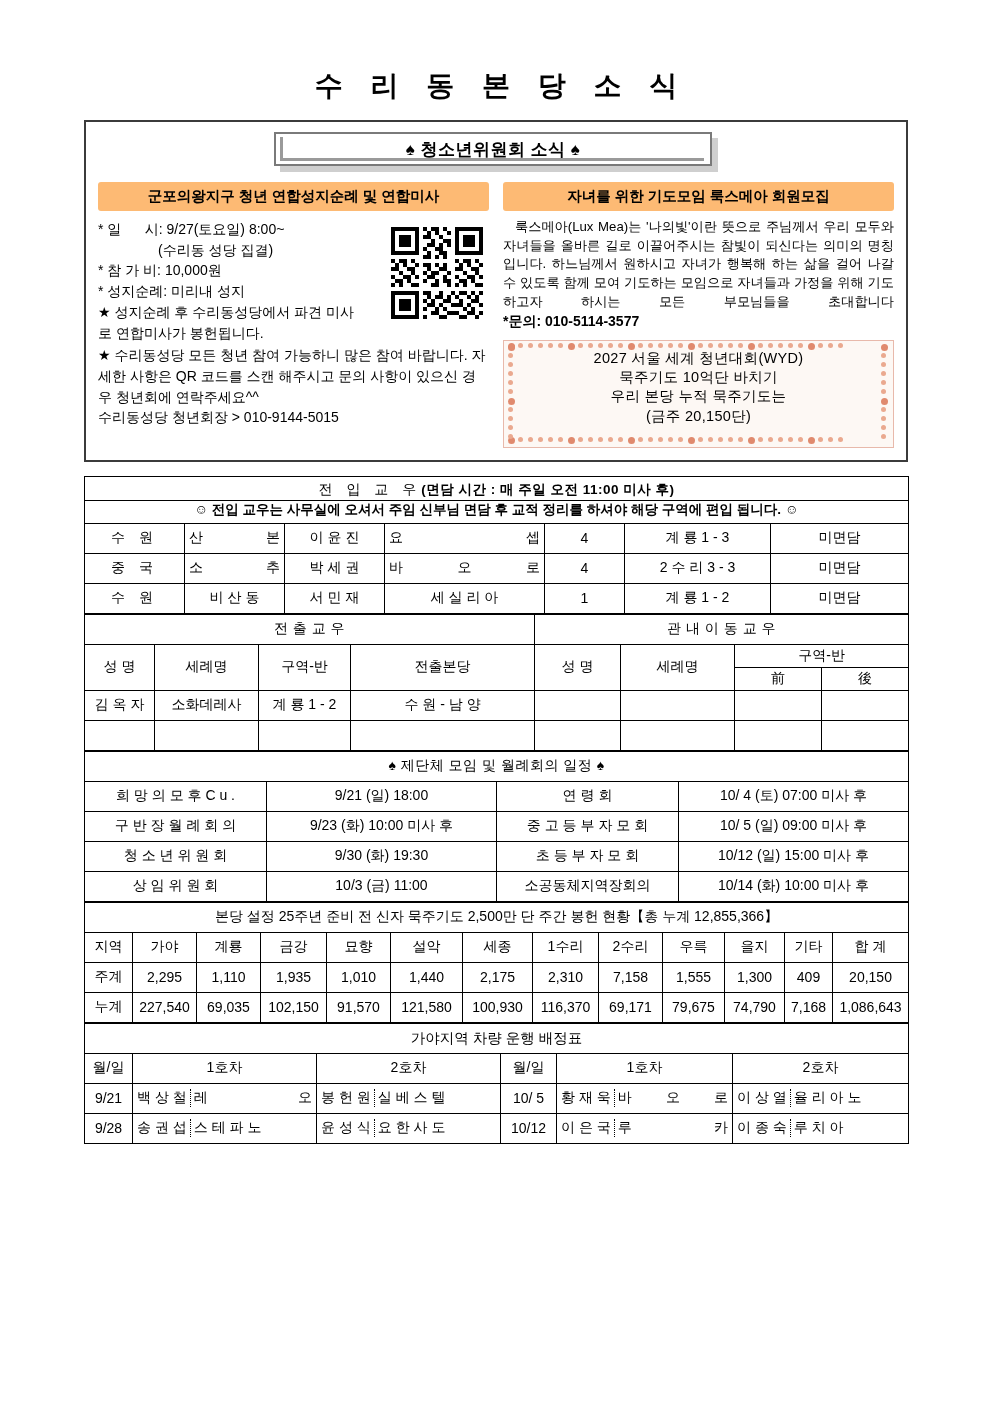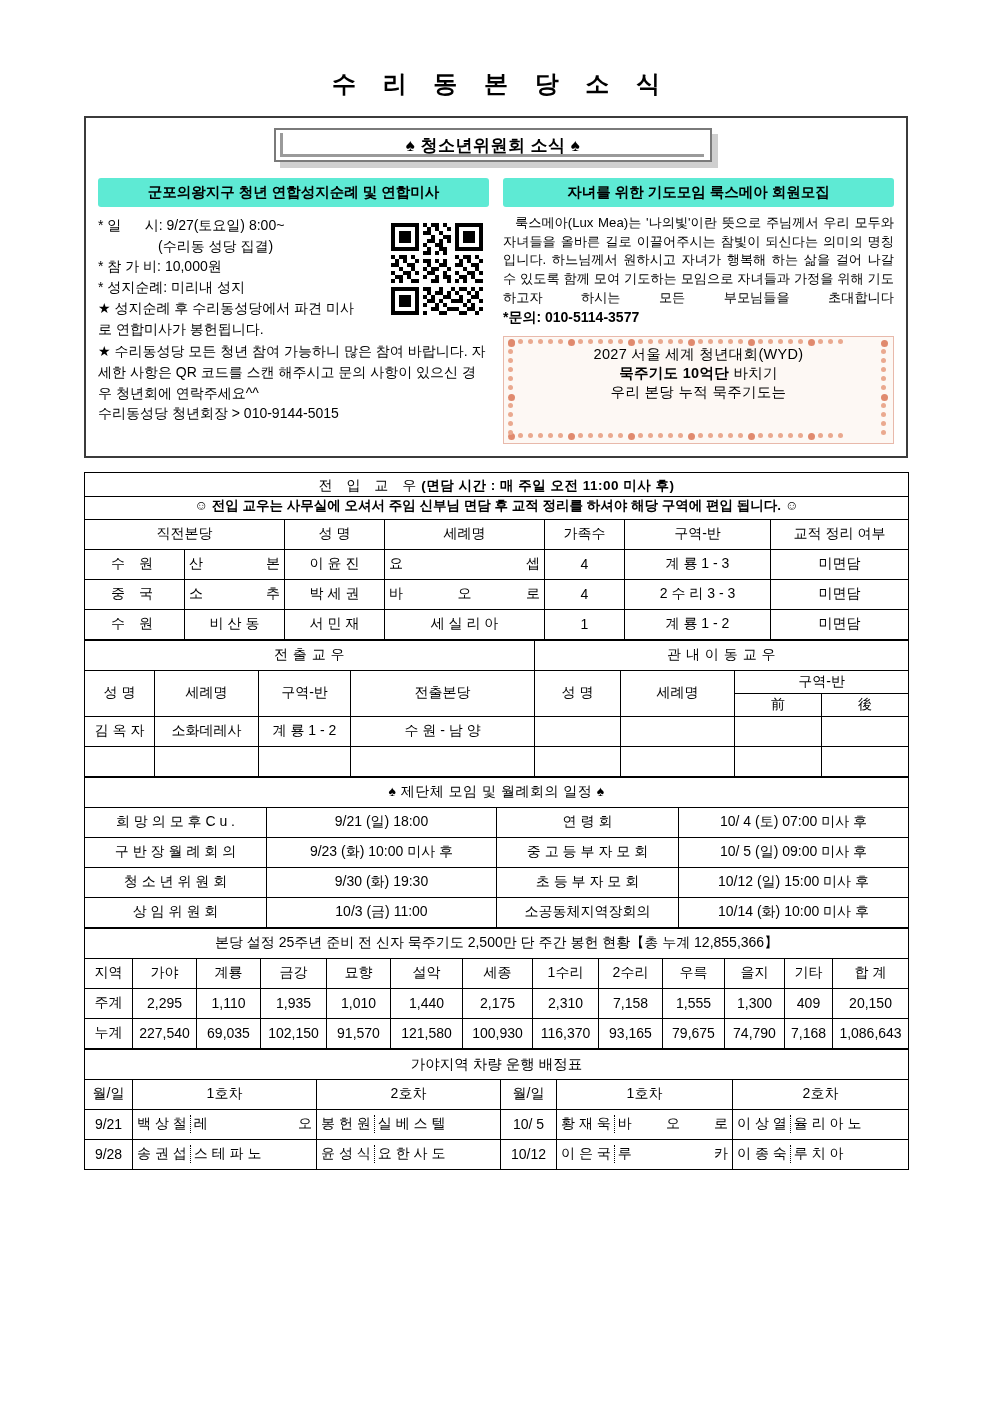--- a/index.html
+++ b/index.html
@@ -9,21 +9,21 @@
     background: #ffffff;
     font-family: "Liberation Sans", "DejaVu Sans", sans-serif;
     color: #000;
     overflow: hidden;
   }
   .page { position: relative; width:992px; height:1403px; padding: 0; }
 
   
   .doc-title {
     text-align:center;
-    font-size: 24px;
+    font-size: 28px;
     font-weight: bold;
     letter-spacing: 10px;
     padding-top: 72px;
     padding-left: 10px;
     line-height: 1;
   }
 
   
   .news-panel {
     margin: 20px 84px 0 84px;
@@ -53,21 +53,21 @@
     position:absolute; left:0; top:0; width:438px; height:34px;
     display:flex; align-items:center; justify-content:center;
     font-size: 17px; font-weight: bold; letter-spacing:.5px;
   }
 
   .cols { display:flex; gap: 14px; }
   .col-left { width: 392px; }
   .col-right { width: 392px; }
 
   .sec-head {
-    background:#5eead4;
+    background:#fdba74;
     text-align:center;
     font-size: 14.5px;
     font-weight: bold;
     padding: 5px 0;
     border-radius: 3px;
   }
 
   .left-body { position:relative; margin-top: 8px; font-size: 14px; line-height: 1.48; }
   .left-body .ln { white-space: pre; }
   .left-body .flow { white-space: normal; }
@@ -89,21 +89,21 @@
   .rosary-box {
     margin-top: 8px;
     position: relative;
     border: 1px solid #e8b9ab;
     background: #fdf8f4;
     height: 108px;
     padding: 8px 26px 6px 26px;
     text-align:center;
   }
   .rosary-box .ro-line { font-size: 14.5px; line-height: 1.34; letter-spacing:.3px; }
-  .rosary-box .ro-b { font-weight: bold; }
+  .rosary-box .ro-b { font-weight: normal; }
   .beadrow { position:absolute; left:0; width:100%; height:8px; }
   .beadcol { position:absolute; top:0; height:100%; width:10px; }
 
   
   table.t {
     border-collapse: collapse;
     width: 824px;
     margin: 0 84px;
     table-layout: fixed;
   }
@@ -405,20 +405,21 @@
               <div style="position: absolute; width: 5px; height: 5px; border-radius: 50%; background: rgb(234, 169, 143); top: 66.6364px; left: 1px;"></div>
               <div style="position: absolute; width: 5px; height: 5px; border-radius: 50%; background: rgb(234, 169, 143); top: 75.7273px; left: 1px;"></div>
               <div style="position: absolute; width: 5px; height: 5px; border-radius: 50%; background: rgb(234, 169, 143); top: 84.8182px; left: 1px;"></div>
               <div style="position: absolute; width: 5px; height: 5px; border-radius: 50%; background: rgb(234, 169, 143); top: 93.9091px; left: 1px;"></div>
             </div>
           <div class="ro-line">2027 서울 세계 청년대회(WYD)</div>
           <div class="ro-line">
             <span class="ro-b">묵주기도 10억단</span><span> 바치기</span>
           </div>
           <div class="ro-line">우리 본당 누적 묵주기도는</div>
+          <div class="ro-line">(금주 20,150단)</div>
         </div>
       </div>
 
     </div>
   </div>
 
   <div class="tbl-wrap">
     <table class="t">
       <colgroup>
         <col style="width:100px">
@@ -430,28 +431,20 @@
           <col style="width:138px">
       </colgroup>
       <tbody>
           <tr>
         <td colspan="7" class="sec-title-cell" style="height:auto;padding:4px 2px 1px">
           <span class="sp-ctr">전 입 교 우</span><span class="sec-sub">(면담 시간 : 매 주일 오전 11:00 미사 후)</span>
         </td>
       </tr>
       <tr>
         <td colspan="7" style="border-top:0;height:auto;padding:0 10px 4px;font-size:13.5px;font-weight:bold">☺ 전입 교우는 사무실에 오셔서 주임 신부님 면담 후 교적 정리를 하셔야 해당 구역에 편입 됩니다. ☺</td>
-      </tr>
-      <tr>
-        <td colspan="2" class="hdr">직전본당</td>
-        <td class="hdr">성 명</td>
-        <td class="hdr">세례명</td>
-        <td class="hdr">가족수</td>
-        <td class="hdr">구역-반</td>
-        <td class="hdr">교적 정리 여부</td>
       </tr>
       <tr>
         <td class="sp-ctr">수   원</td>
         <td class="dotleft">
           <div class="justify-sp">
                 <span>산</span>
                 <span>본</span>
               </div>
         </td>
         <td>이 윤 진</td>
@@ -645,21 +638,21 @@
       </tr>
       <tr>
         <td class="rowtitle">누계</td>
         <td class="smallnum">227,540</td>
         <td class="smallnum">69,035</td>
         <td class="smallnum">102,150</td>
         <td class="smallnum">91,570</td>
         <td class="smallnum">121,580</td>
         <td class="smallnum">100,930</td>
         <td class="smallnum">116,370</td>
-        <td class="smallnum">93,165</td>
+        <td class="smallnum">69,171</td>
         <td class="smallnum">79,675</td>
         <td class="smallnum">74,790</td>
         <td class="smallnum">7,168</td>
         <td class="smallnum">1,086,643</td>
       </tr>
     </tbody>
       </table>
   </div>
 
   <div class="tbl-wrap tight">

